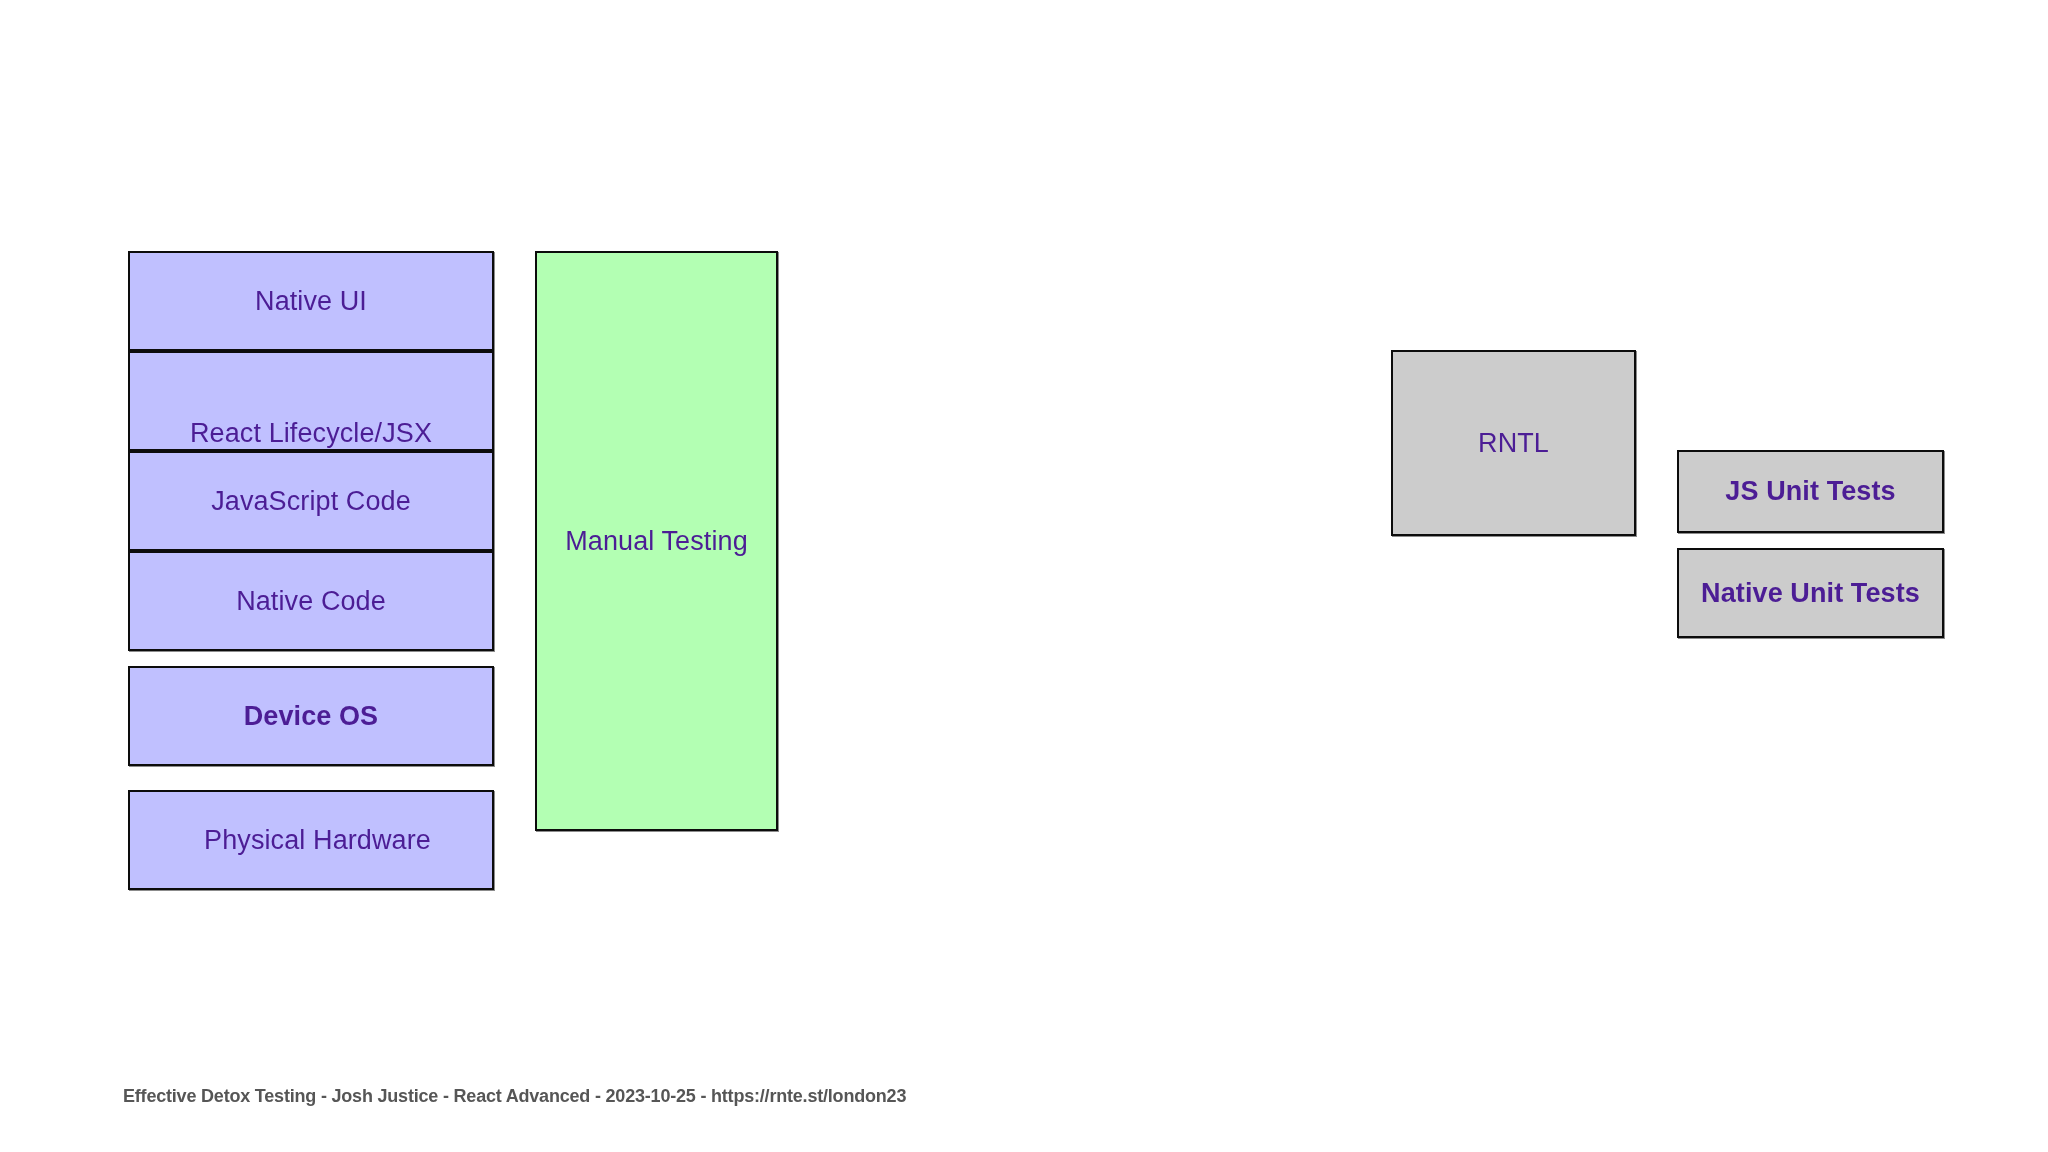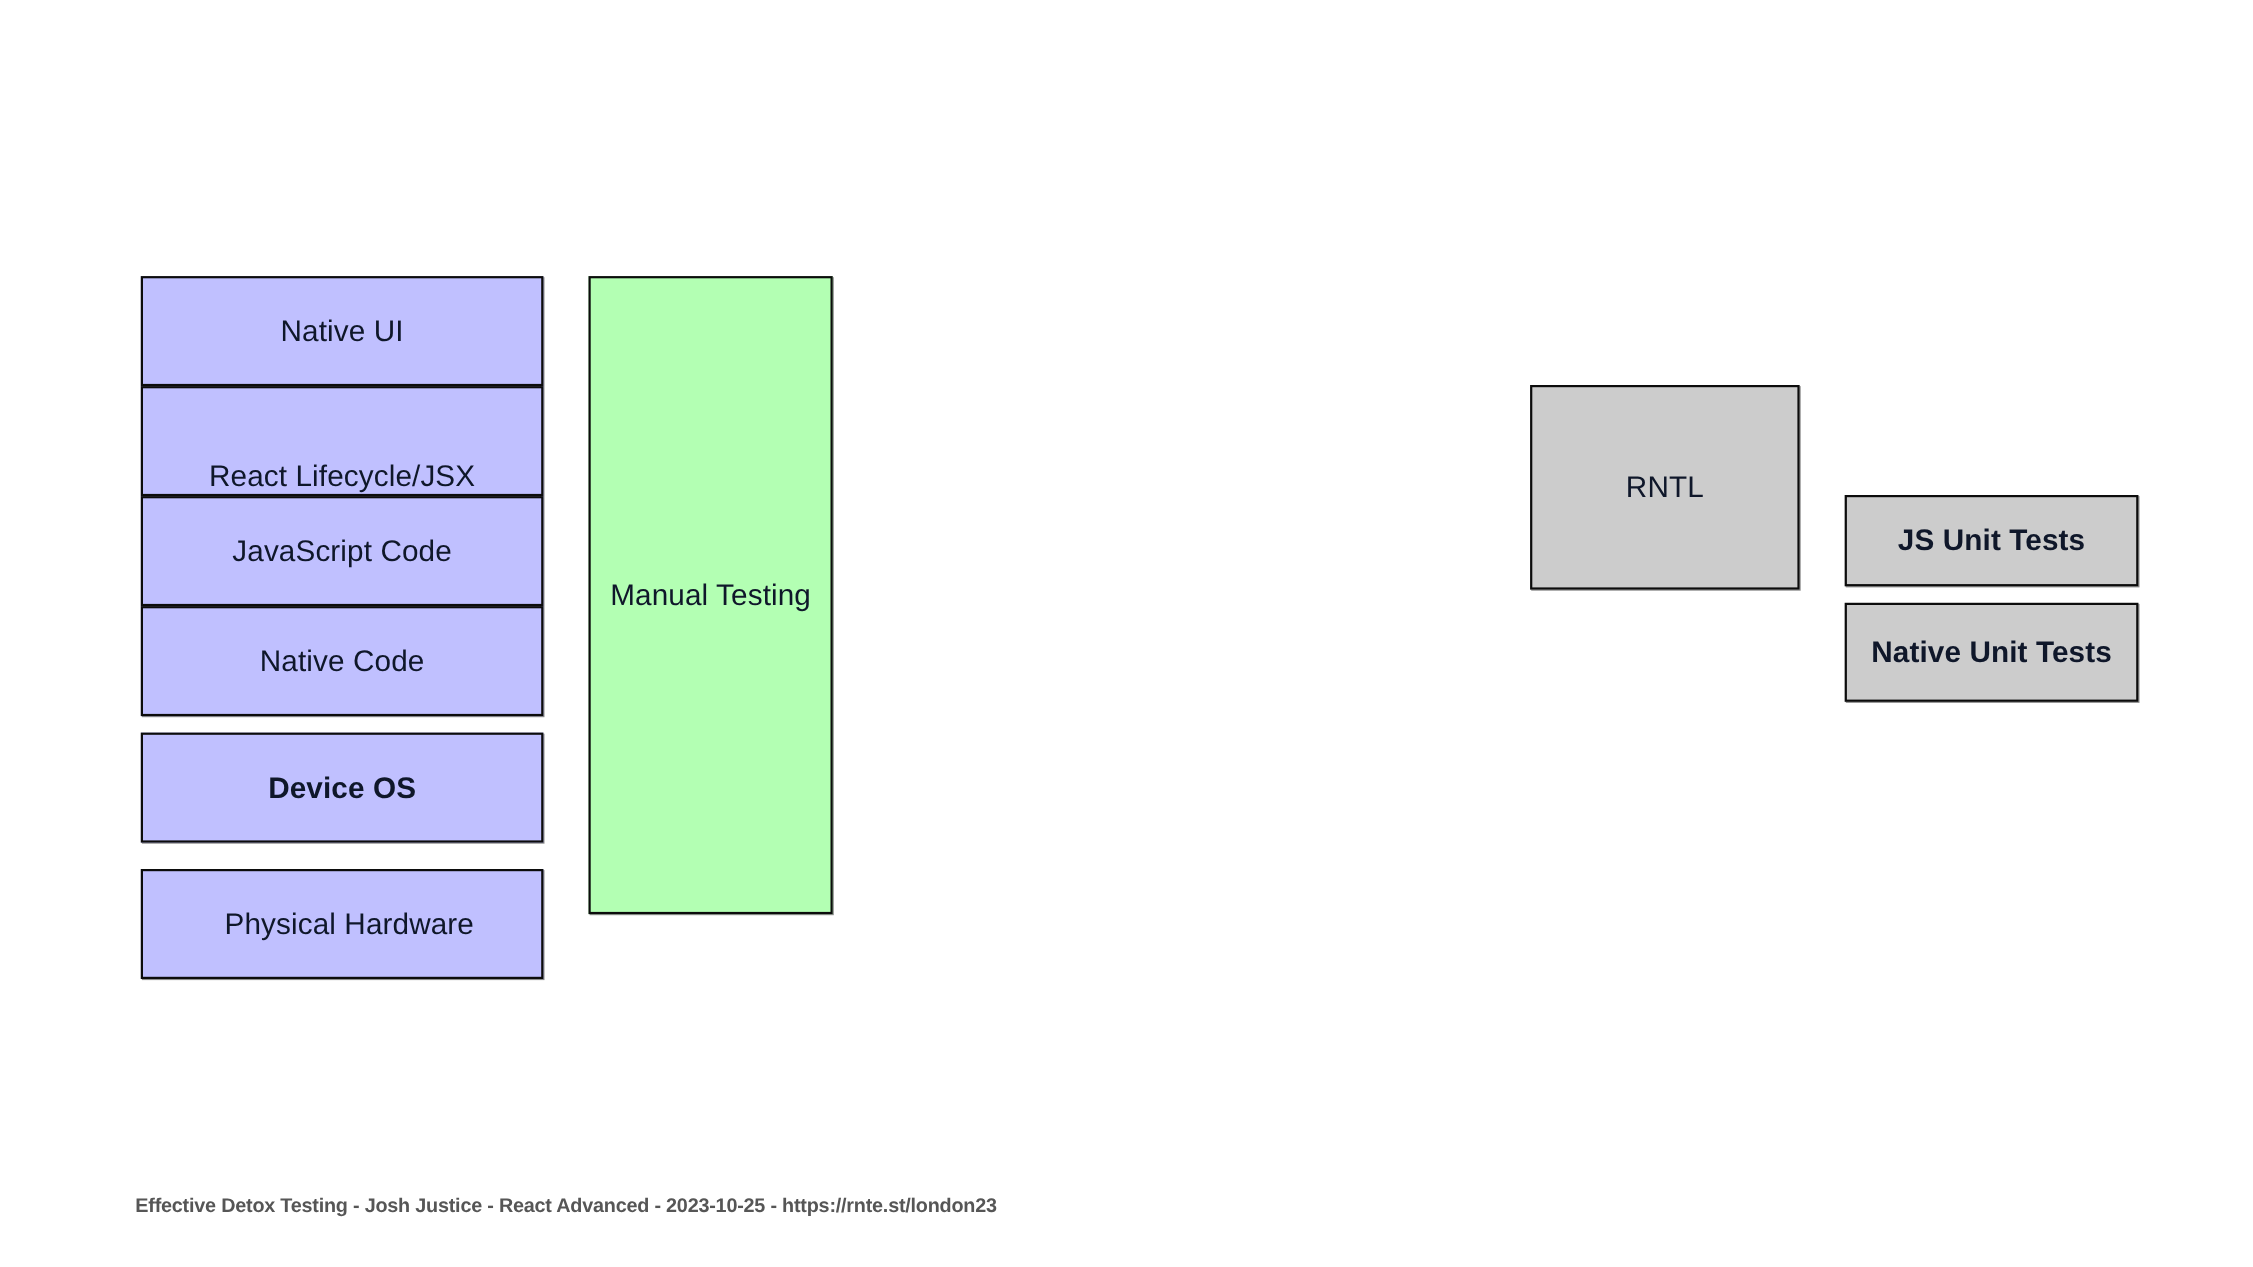--- a/index.html
+++ b/index.html
@@ -34,21 +34,21 @@
   }
 
   .node {
     position: absolute;
     box-sizing: border-box;
     border: 2px solid #0c0c0c;
     display: flex;
     align-items: center;
     justify-content: center;
     text-align: center;
-    color: #0f172a;
+    color: #4c1d95;
     font-size: 27px;
     line-height: 1.2;
     letter-spacing: 0.1px;
     font-family: "Liberation Sans", sans-serif;
     box-shadow: 1px 1px 0 rgba(0,0,0,0.45);
   }
 
   .node.layer      { background: #c0c0ff; }
   .node.manual     { background: #b3ffb3; }
   .node.tool       { background: #cccccc; }
@@ -63,21 +63,21 @@
   .stack-layers .node:nth-child(2) { top: 351px; align-items: flex-end; }
   .stack-layers .node:nth-child(3) { top: 451px; }
   .stack-layers .node:nth-child(4) { top: 551px; }
   .stack-layers .node:nth-child(5) { top: 666px; font-weight: bold; }
   .stack-layers .node:nth-child(6) { top: 790px; padding-left: 13px; }
 
   
   .col-manual {
     left: 535px;
     top: 251px;
-    width: 222px;
+    width: 243px;
     height: 580px;
   }
 
   
   .col-appium {
     left: 820px;
     top: 251px;
     width: 243px;
     height: 580px;
   }

